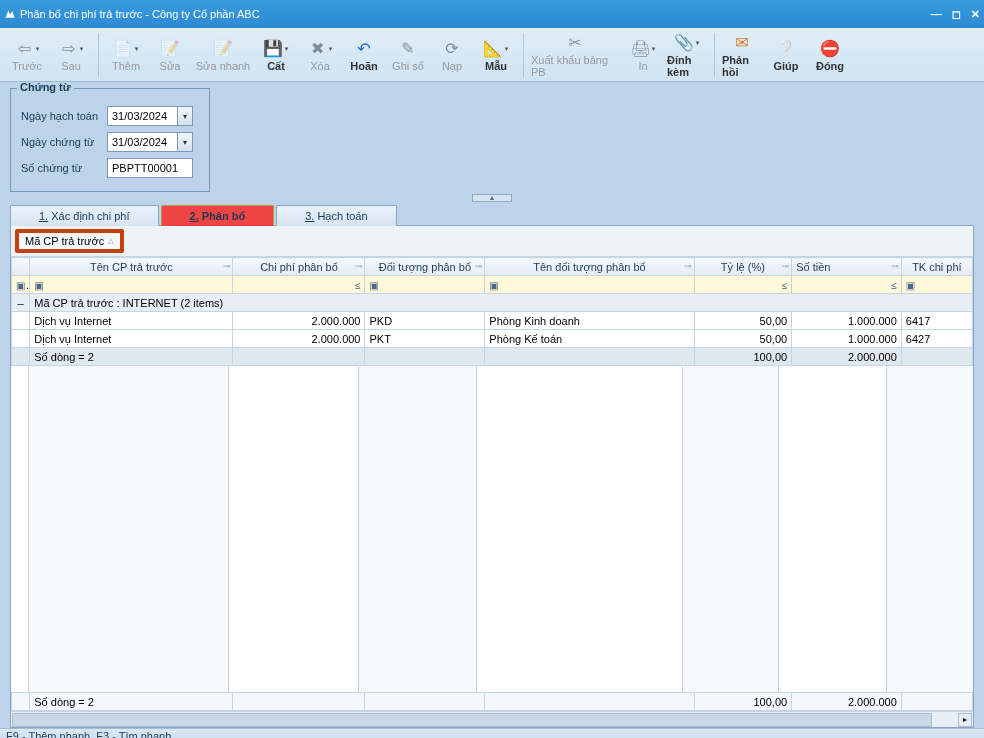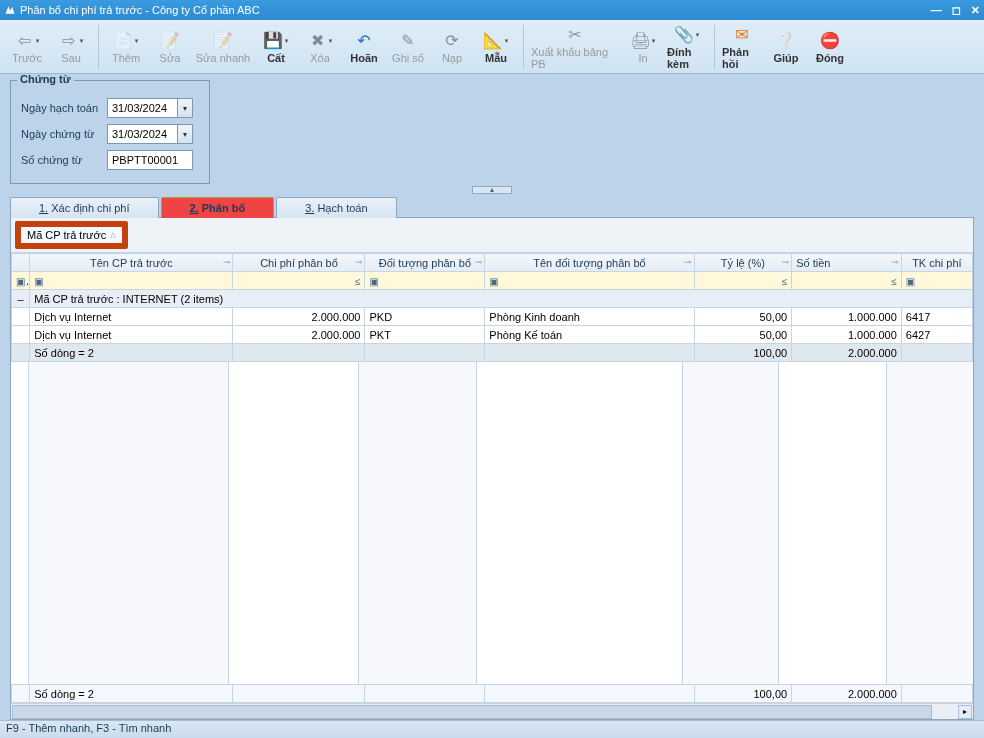--- a/index.html
+++ b/index.html
@@ -1,18 +1,18 @@
 <!DOCTYPE html>
 <html><head>
 <meta charset="utf-8">
 <style>
 * { box-sizing: border-box; margin: 0; padding: 0; font-family: Tahoma, Arial, sans-serif; font-size: 11px; }
 body { background: #fff; width: 984px; height: 738px; overflow: hidden; }
 
-.titlebar { background: linear-gradient(#3a9be0, #2c8ad2); height: 20px; display:flex; align-items:center; padding: 0 4px; color:#fff; justify-content: space-between;}
+.titlebar { background: linear-gradient(#3a9be0, #2c8ad2); height: 28px; display:flex; align-items:center; padding: 0 4px; color:#fff; justify-content: space-between;}
 .titlebar .left { display:flex; align-items:center; gap:4px;}
 .titlebar .icons svg { width:12px; height:12px; fill:#fff;}
 .titlebar .wbtns { display:flex; gap:10px; font-weight:bold; font-size:14px; }
 .titlebar .wbtns span { cursor:pointer; }
 
 .toolbar { background: linear-gradient(#e0edf7, #cfe3f3); border-bottom:1px solid #9cb9d4; height:54px; display:flex; padding: 2px 6px; gap:2px;}
 .tbtn { display:flex; flex-direction:column; align-items:center; justify-content:center; width:42px; height:50px; border:1px solid transparent; border-radius:3px; }
 .tbtn.wide { width:90px; }
 .tbtn .ic { width:20px; height:20px; display:flex; align-items:center; justify-content:center; font-size:16px;}
 .tbtn .drop { display:flex; align-items:center; gap:1px; }
@@ -45,21 +45,21 @@
 .collapser { display:flex; justify-content:center; margin: 2px 0;}
 .collapser div { width:40px; height:8px; border:1px solid #90aac4; background:#d9e6f2; text-align:center; font-size:7px; line-height:6px; color:#4a6a8a;}
 
 .tabsrow { display:flex; gap:0; border-bottom:1px solid #8aa6c2; }
 .tab { padding: 4px 28px; border:1px solid #8aa6c2; border-bottom:none; background: linear-gradient(#eaf1f8,#d6e4f1); color:#1a3a56; position:relative; top:1px; margin-right:2px; border-radius:2px 2px 0 0;}
 .tab.active { background:#ef4444; border-color:#b89a3e; font-weight:bold;}
 .tab u { text-decoration: underline;}
 
 .grid-outer { flex:1; display:flex; flex-direction:column; border:1px solid #8aa6c2; border-top:none; background:#fff; min-height: 0;}
 .grouprow { background:#eef3f8; border-bottom:1px solid #c6d5e3; padding:3px 4px; display:flex; gap:2px; align-items:center;}
-.grouppill { border:6px solid #c2410c; background:#f5f8fc; padding: 2px 6px; border-radius:2px; display:flex; gap:4px; align-items:center;}
+.grouppill { border:4px solid #c2410c; background:#f5f8fc; padding: 2px 6px; border-radius:2px; display:flex; gap:4px; align-items:center;}
 .grouppill .tri { font-size:7px; color:#7a94ae;}
 table.grid { border-collapse: collapse; width: 100%; table-layout:fixed; }
 table.grid th, table.grid td { border:1px solid #c6d5e3; padding: 2px 4px; height:18px; overflow:hidden; white-space:nowrap; text-overflow:ellipsis;}
 table.grid th { background: linear-gradient(#f4f7fb,#e4ecf4); color:#1a3a56; font-weight:normal; text-align:left; position:relative;}
 table.grid th .pin { position:absolute; right:2px; top:3px; font-size:9px; color:#8aa0b6;}
 .filterrow td { background:#fff8da; text-align:left;}
 .filterrow td .fic { color:#4a6a8a; font-size:10px;}
 .filterrow td.num { text-align:right; }
 .grprow td { background:#e8eef5; }
 .datarow td.num { text-align:right; }

